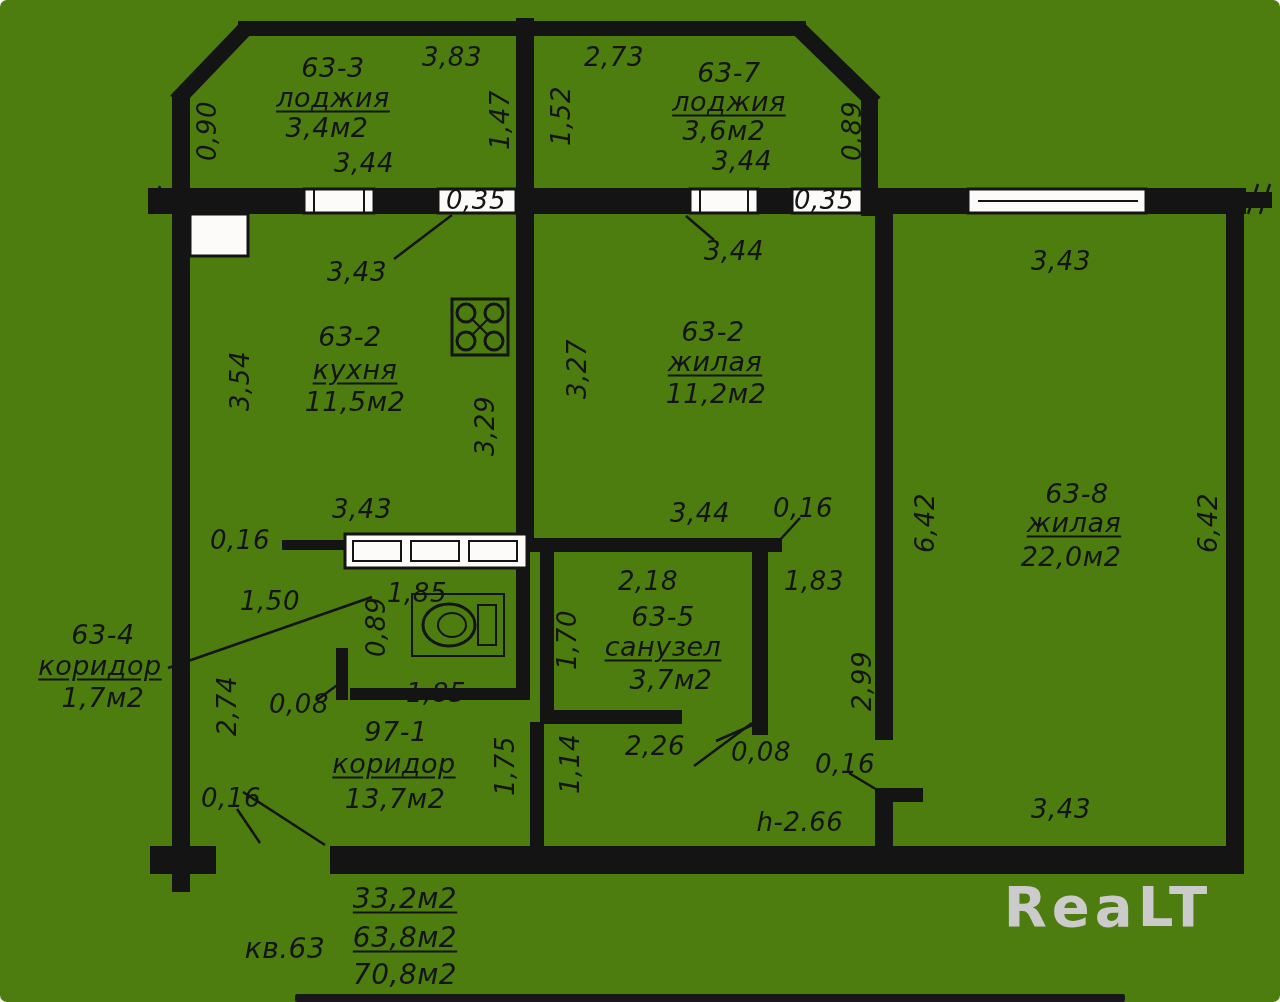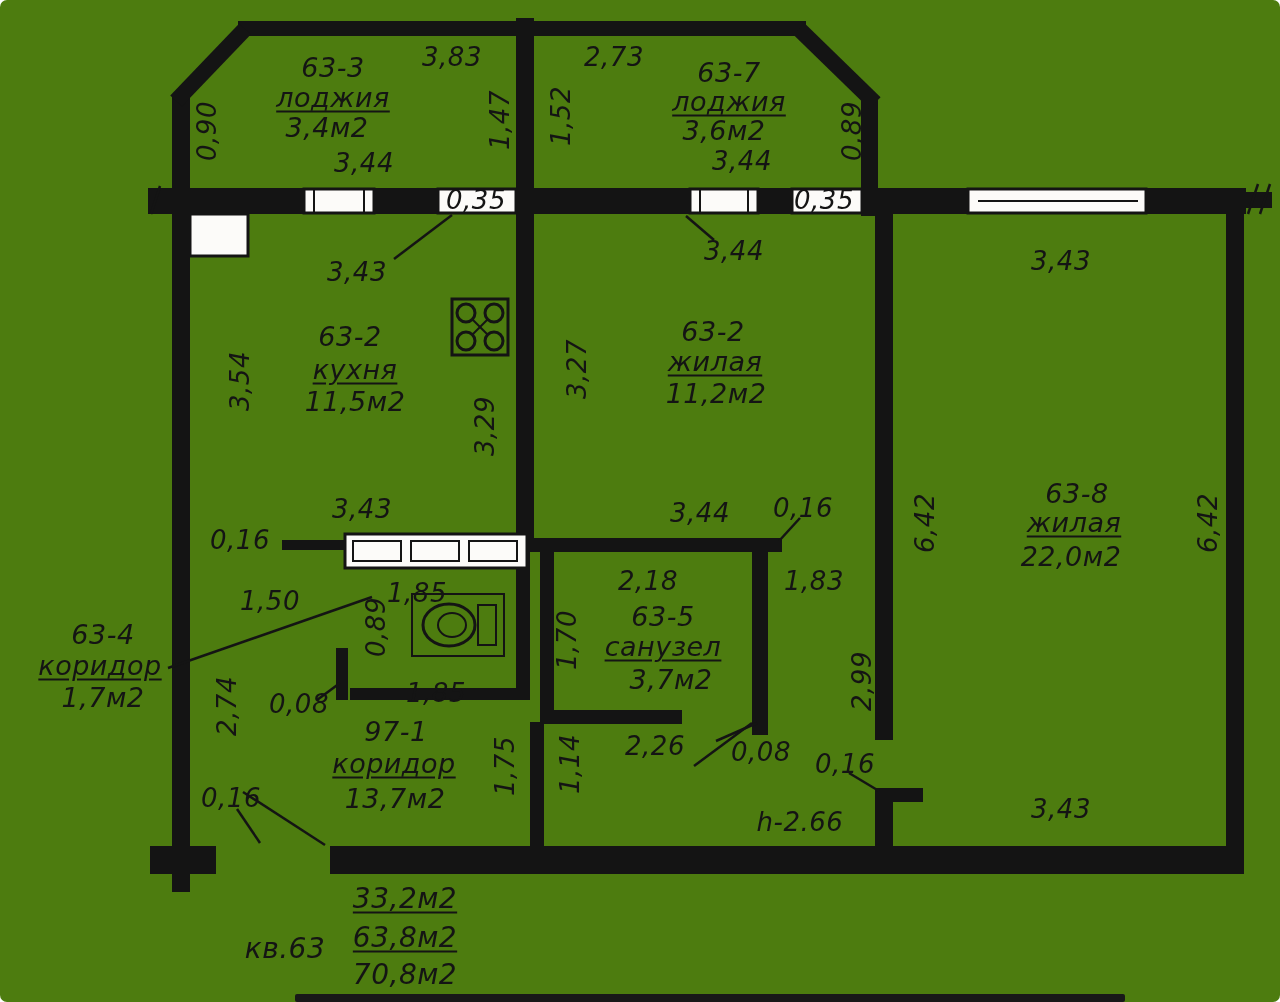--- a/index.html
+++ b/index.html
@@ -199,15 +199,16 @@
   <span class="lbl rm" style="left:395px;top:798px">13,7м2</span>
 
   <span class="lbl" style="left:800px;top:822px">h-2.66</span>
   <span class="lbl" style="left:1061px;top:809px">3,43</span>
 
   <span class="lbl sum" style="left:285px;top:948px">кв.63</span>
   <span class="lbl sum u" style="left:405px;top:898px">33,2м2</span>
   <span class="lbl sum u" style="left:405px;top:937px">63,8м2</span>
   <span class="lbl sum" style="left:405px;top:974px">70,8м2</span>
 
+  <span class="watermark" style="left:1108px;top:906px">ReaLT</span>
   <div class="scanbar" style="left:295px;top:994px;width:830px;height:8px"></div>
 
 </div>
 
 </body></html>

